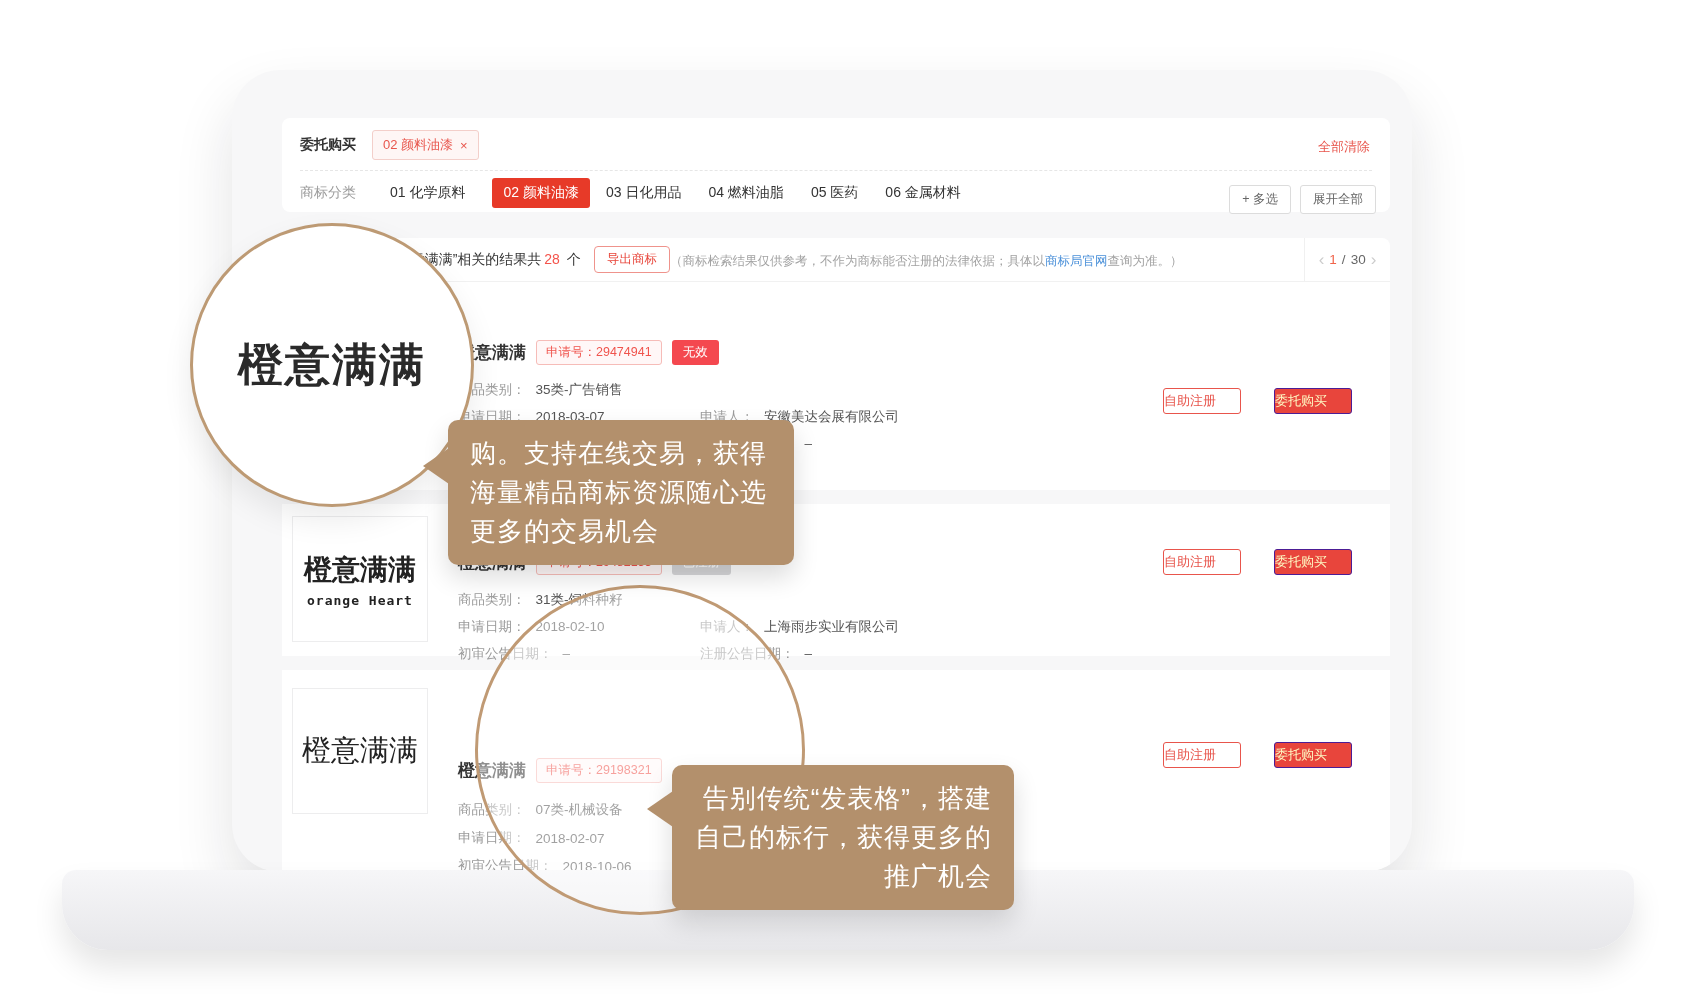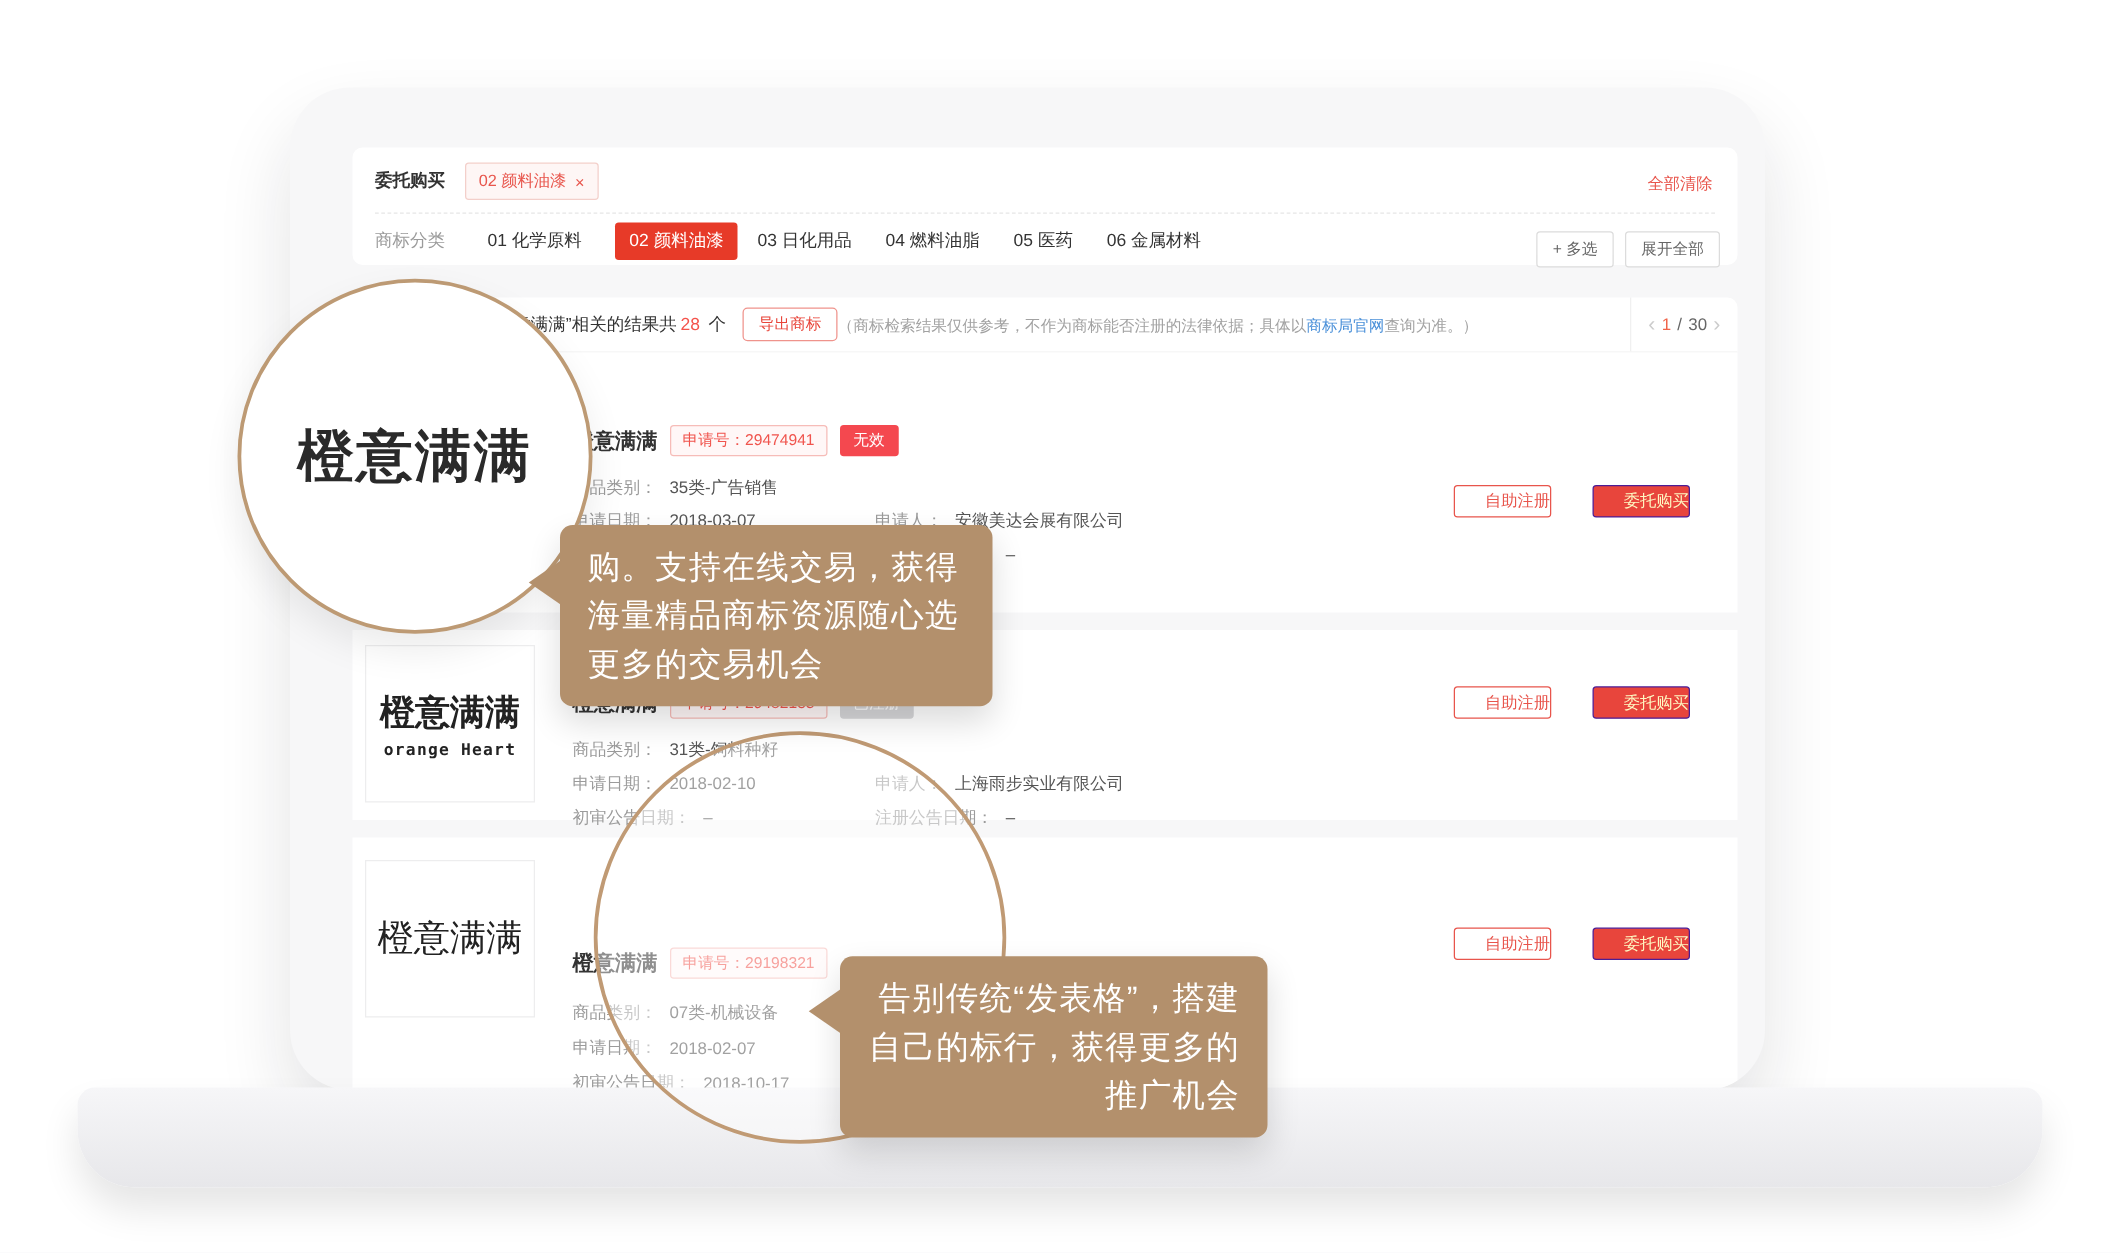--- a/index.html
+++ b/index.html
@@ -91,21 +91,21 @@
   .row2 .lines { top:82px; }
   .row3 .lines { top:126px; }
   .line { height:27px; position:relative; display:flex; align-items:center; white-space:nowrap; }
   .row3 .line { height:28px; }
   .lbl { color:#9b9b9b; margin-right:10px; }
   .col2 { position:absolute; left:242px; display:flex; align-items:center; }
   .actions { position:absolute; right:38px; display:flex; gap:10px; }
   .row1 .actions { top:106px; }
   .row2 .actions { top:45px; }
   .row3 .actions { top:72px; }
-  .btn { width:78px; height:26px; line-height:24px; text-align:right; font-size:13px; border-radius:3px; cursor:pointer;font-family:Liberation Serif, serif; }
+  .btn { width:78px; height:26px; line-height:24px; text-align:left; font-size:13px; border-radius:3px; cursor:pointer;font-family:Liberation Serif, serif; }
   .btn-outline { border:1px solid #e8554c; color:#e8554c; background:#fff; }
   .btn-solid { border:1px solid #4c1d95; background:#e8453c; color:#fef9c3;margin-left:23px; }
   
   .magnifier {
     position:absolute; left:190px; top:223px; width:284px; height:284px; border-radius:50%;
     background:#fff; border:3px solid #bd9a74; z-index:30;
     display:flex; align-items:center; justify-content:center;
     box-shadow:0 14px 30px rgba(0,0,0,.08);
   }
   .magnifier-text { font-size:45px; font-weight:bold; color:#2a2a2a; letter-spacing:2px; white-space:nowrap; }
@@ -262,21 +262,21 @@
       <div class="line">
         <span class="lbl">商品类别：</span>
           <span>07类-机械设备</span>
       </div>
       <div class="line">
         <span class="lbl">申请日期：</span>
           <span>2018-02-07</span>
       </div>
       <div class="line">
         <span class="lbl">初审公告日期：</span>
-          <span>2018-10-17</span>
+          <span>2018-10-06</span>
       </div>
     </div>
     <div class="actions">
       <span class="btn btn-outline">自助注册</span>
       <span class="btn btn-solid">委托购买</span>
     </div>
   </div>
 
 </div>
 

